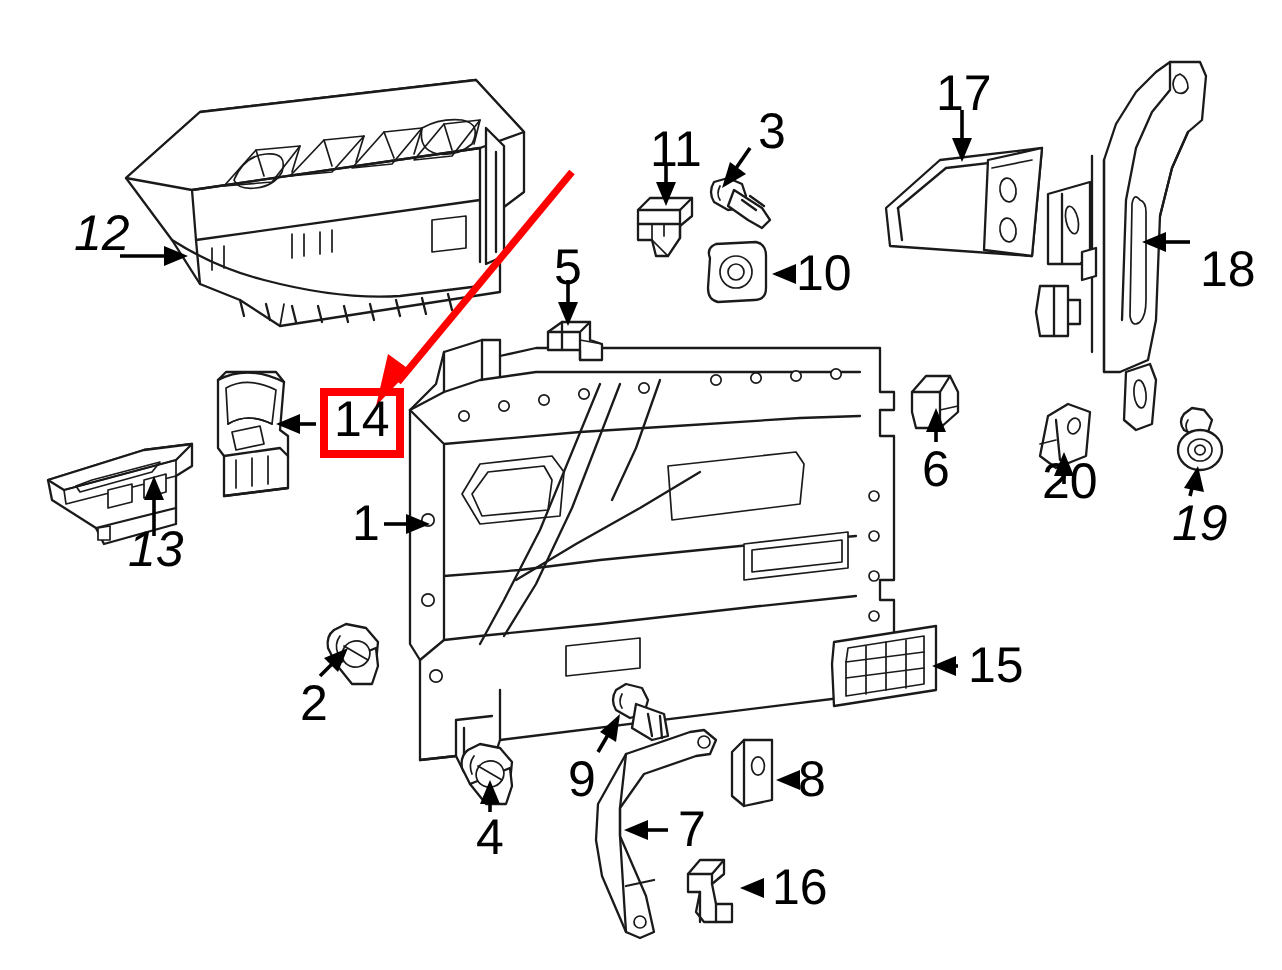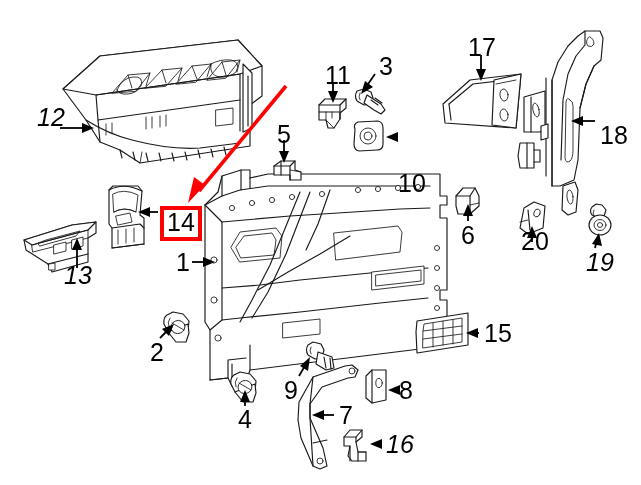--- a/index.html
+++ b/index.html
@@ -361,33 +361,33 @@
       <path class="hl-arrow" d="M286,86 L199,191"></path>
       <path class="hl-arrow-head" d="M188,203 L205,185 L194,177 Z"></path>
     </g>
 
   </svg>
 
   <div class="callout-label" style="left:37px; top:105px;font-style:italic;">12</div>
 
   <div class="callout-label" style="left:64px; top:263px;font-style:italic;">13</div>
 
-  <div class="callout-label highlighted" style="left:160px; top:206px;">14</div>
+  <div class="callout-label highlighted" style="left:160px; top:194px;">14</div>
 
   <div class="callout-label" style="left:176px; top:250px;">1</div>
 
   <div class="callout-label" style="left:150px; top:340px;">2</div>
 
   <div class="callout-label" style="left:277px; top:122px;">5</div>
 
   <div class="callout-label" style="left:325px; top:63px;text-align:center;">11</div>
 
   <div class="callout-label" style="left:379px; top:54px;">3</div>
 
-  <div class="callout-label" style="left:398px; top:125px;margin-top:46px;">10</div>
+  <div class="callout-label" style="left:398px; top:125px;">10</div>
 
   <div class="callout-label" style="left:468px; top:35px;">17</div>
 
   <div class="callout-label" style="left:600px; top:123px;">18</div>
 
   <div class="callout-label" style="left:461px; top:223px;">6</div>
 
   <div class="callout-label" style="left:521px; top:229px;">20</div>
 
   <div class="callout-label" style="left:586px; top:250px;font-style:italic;">19</div>
@@ -395,15 +395,15 @@
   <div class="callout-label" style="left:238px; top:407px;">4</div>
 
   <div class="callout-label" style="left:284px; top:378px;">9</div>
 
   <div class="callout-label" style="left:339px; top:403px;">7</div>
 
   <div class="callout-label" style="left:399px; top:378px;">8</div>
 
   <div class="callout-label" style="left:484px; top:321px;">15</div>
 
-  <div class="callout-label" style="left:386px; top:432px;font-style:italic;">16</div>
+  <div class="callout-label" style="left:386px; top:432px;">16</div>
 
 </div>
 
 </body></html>

